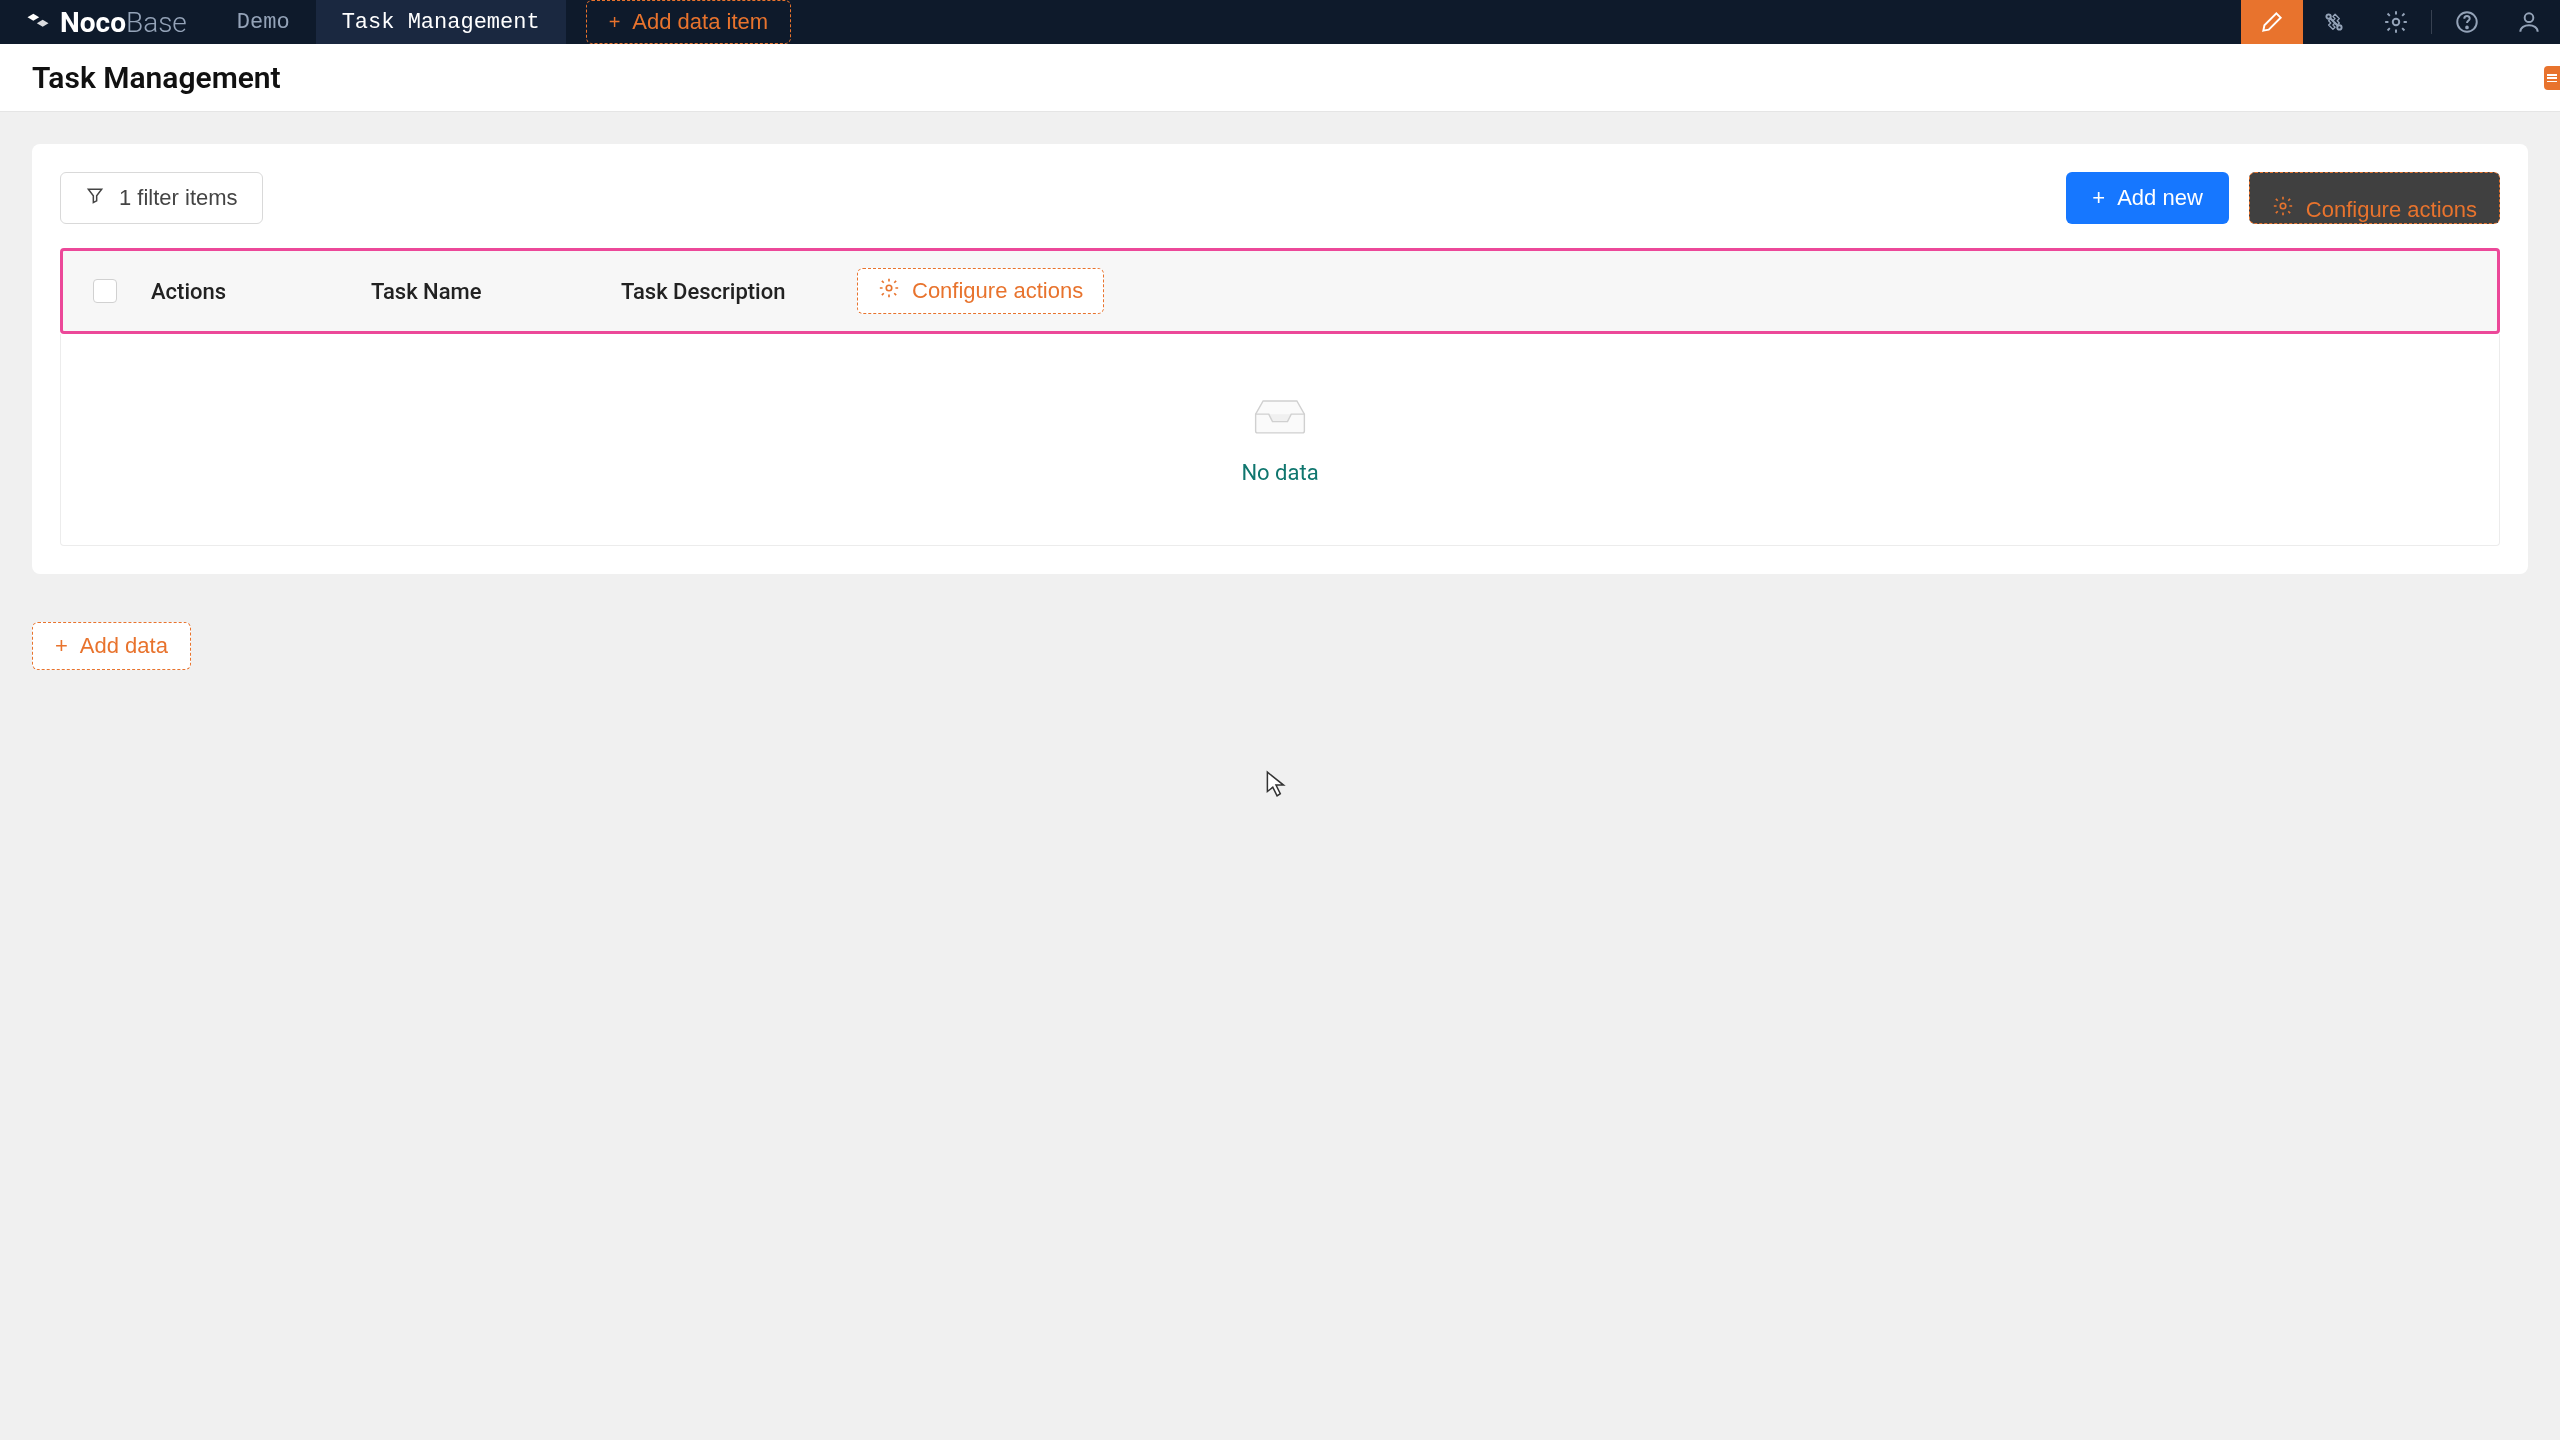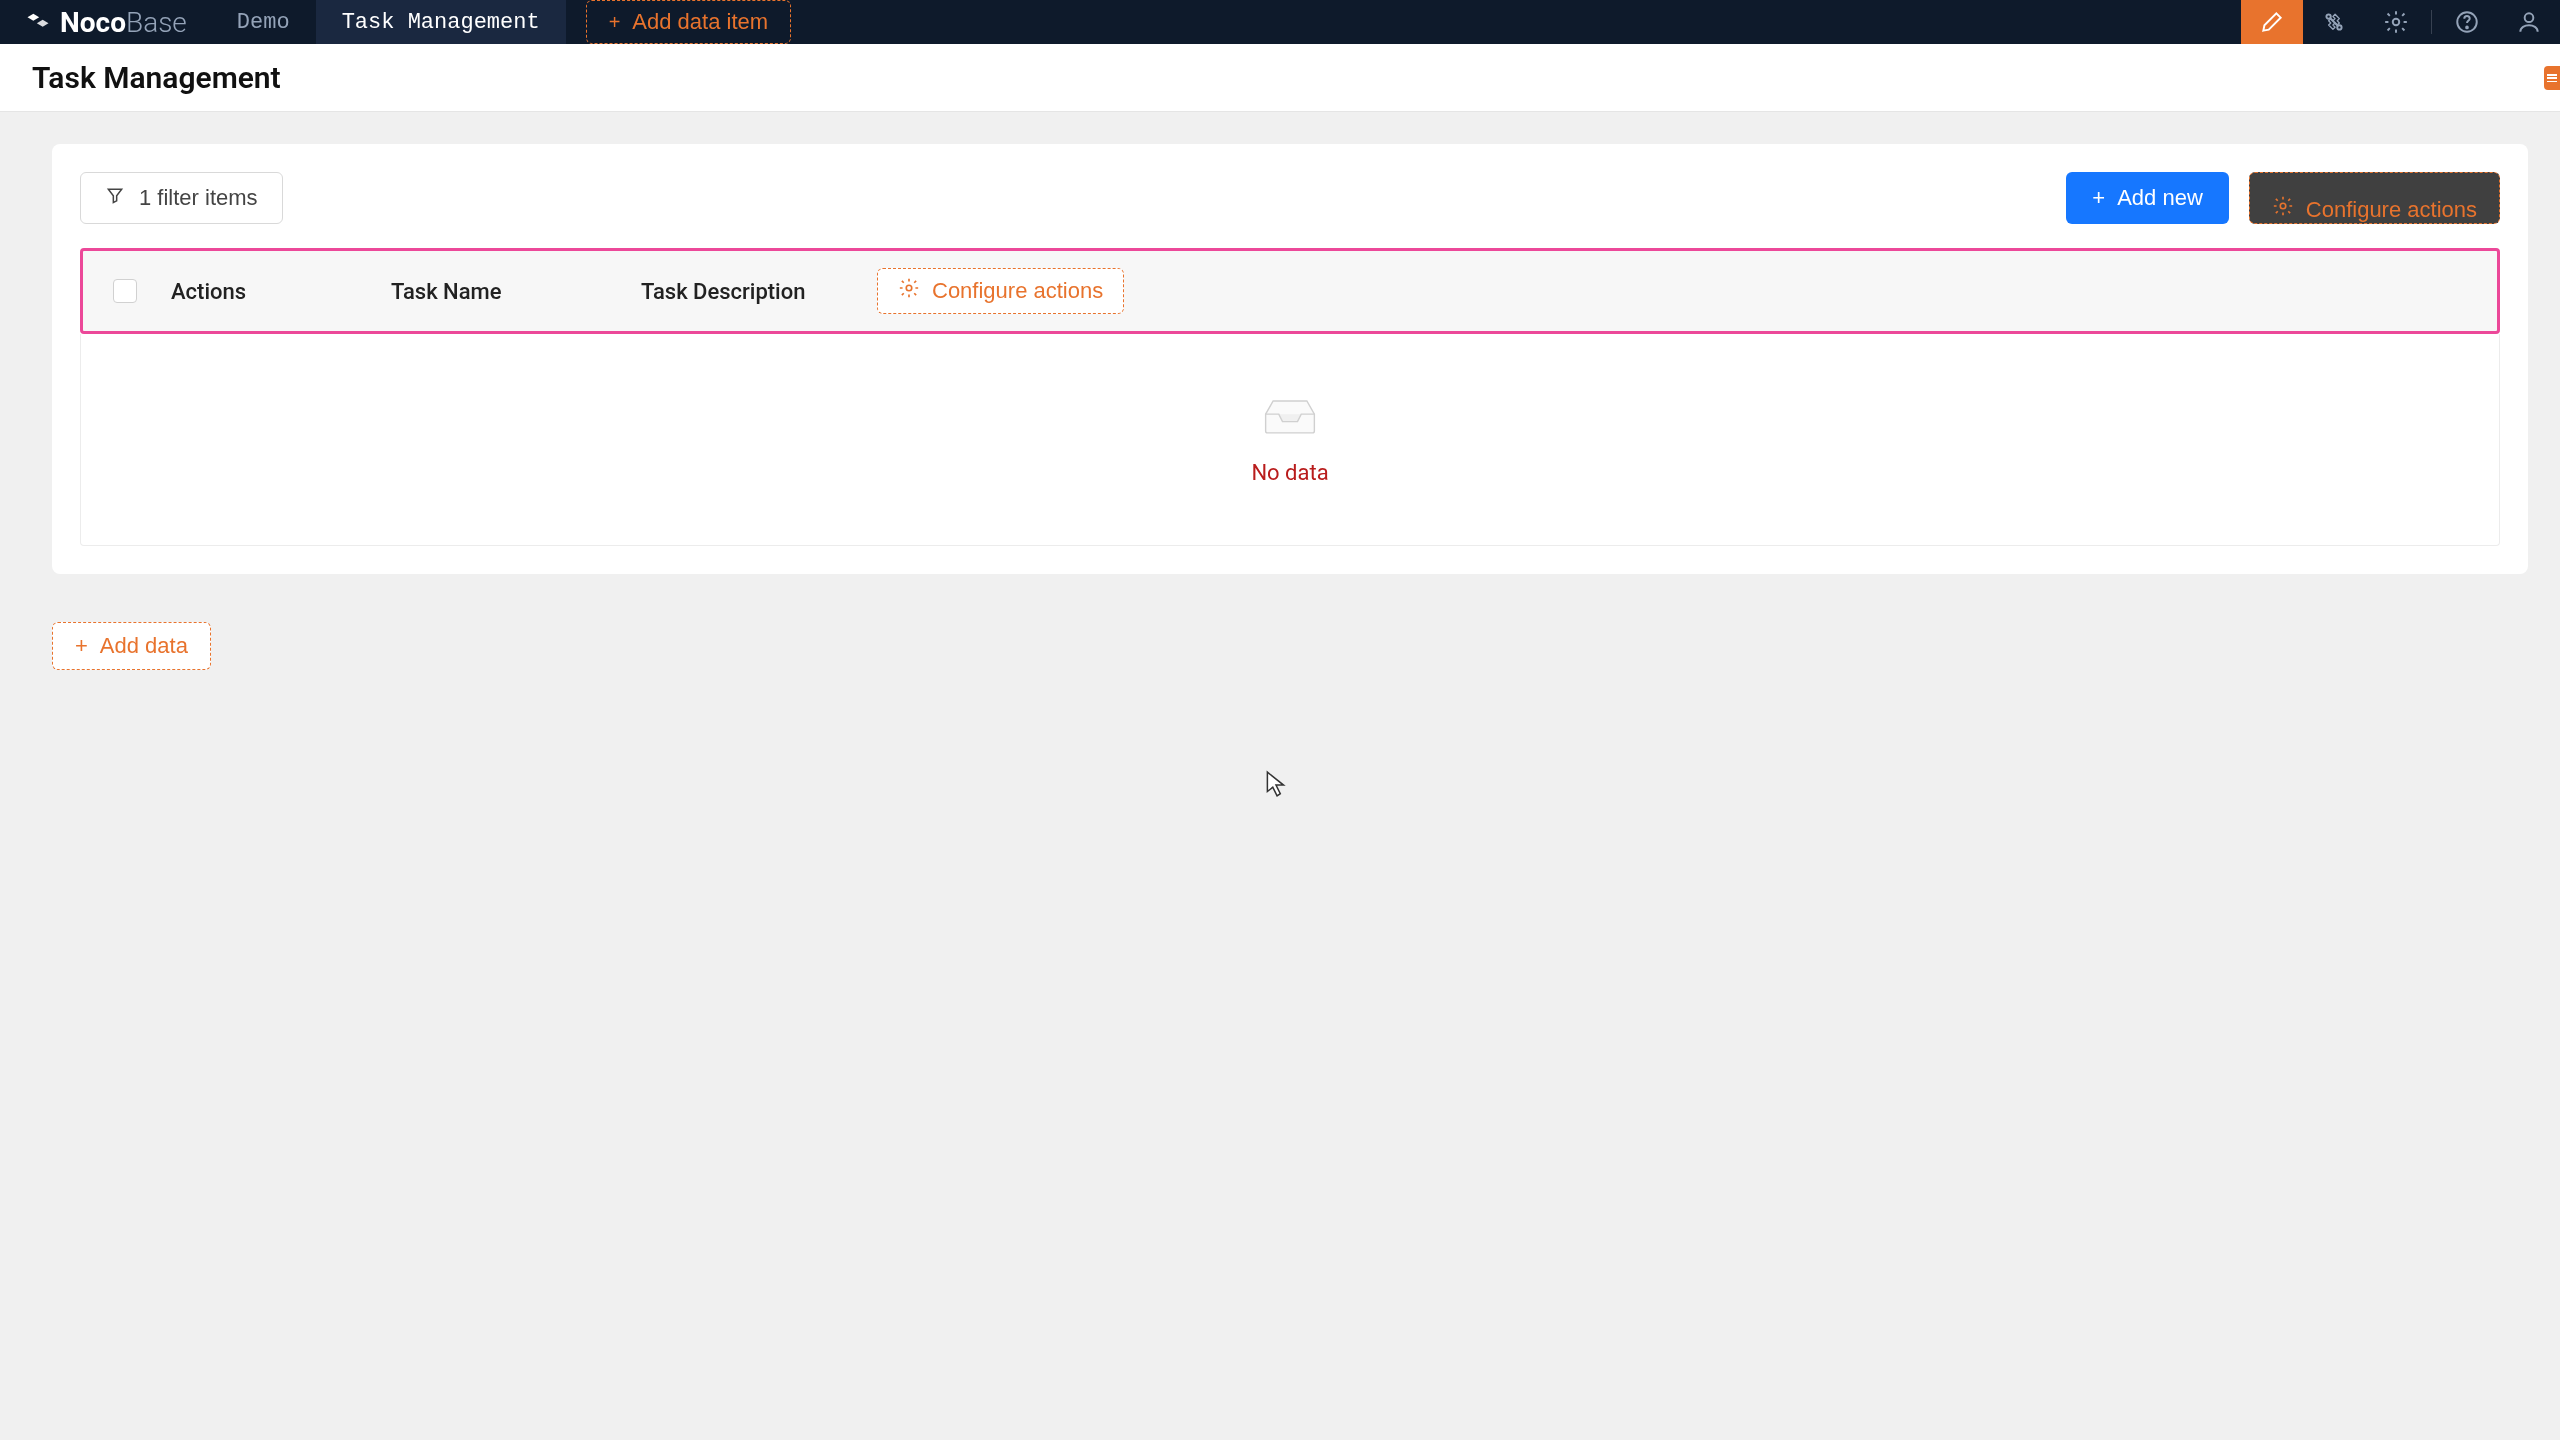--- a/index.html
+++ b/index.html
@@ -124,21 +124,20 @@
     }
     .page-title {
       font-size: 30px;
       font-weight: 600;
       color: #111;
     }
     
     
     .content-wrap {
       padding: 32px;
-      margin-left: 20px;
     }
     .card {
       background: #fff;
       border-radius: 8px;
       padding: 28px;
     }
     
     .card-toolbar {
       display: flex;
       align-items: center;
@@ -245,21 +244,21 @@
       display: flex;
       flex-direction: column;
       align-items: center;
       justify-content: center;
       color: #bfbfbf;
       border: 1px solid #ececec;
       border-top: none;
       border-radius: 0 0 4px 4px;
     }
     .empty-icon svg { width: 60px; height: 44px; }
-    .empty-text { margin-top: 18px; font-size: 22px; color: #b91c1c; }
+    .empty-text { margin-top: 18px; font-size: 22px; color: #0f766e; }
     
     .add-block-btn {
       margin-top: 48px;
       height: 48px;
       padding: 0 22px;
       border: 1.5px dashed #e8732d;
       background: #fff;
       color: #e8732d;
       font-size: 22px;
       display: inline-flex;

